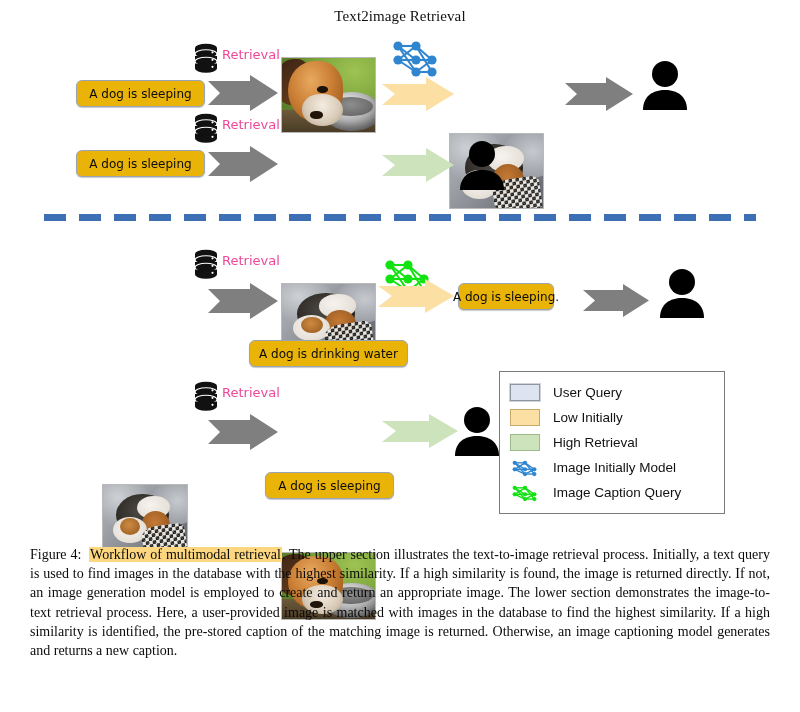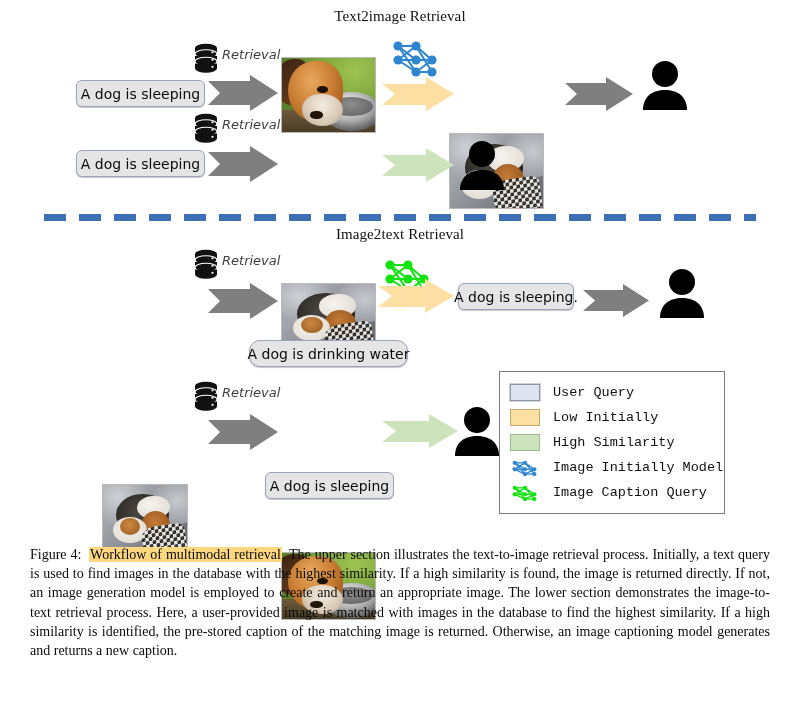--- a/index.html
+++ b/index.html
@@ -26,42 +26,41 @@
     font-family: "Liberation Serif", serif;
     font-size: 15px;
     color: #111;
     text-align: center;
     white-space: nowrap;
     letter-spacing: 0.1px;
   }
 
   
   .qbox {
-    background: #e5e5e5;
+    background: #eab308;
     border: 1px solid #9aa4b8;
     border-radius: 6px;
     box-shadow: 0 1px 1px rgba(0,0,0,0.22);
     font-family: "DejaVu Sans", sans-serif;
-    font-size: 14px;
+    font-size: 12px;
     color: #0b0b0b;
     display: flex;
     align-items: center;
     justify-content: center;
     white-space: nowrap;
     box-sizing: border-box;
     padding: 0 16px;
   }
 
   
   .retrieval-label {
     font-family: "DejaVu Sans", sans-serif;
     font-size: 13px;
-    color: #404040;
+    color: #ec4899;
     white-space: nowrap;
-    font-style: italic;
   }
 
   
   .photo {
     overflow: hidden;
     position: relative;
     box-sizing: border-box;
     border: 1px solid #b9b9b9;
     background: #ddd;
   }
@@ -190,21 +189,21 @@
   }
   .legend-icon {
     width: 30px; height: 20px;
     margin-right: 13px;
     flex: 0 0 auto;
     display: flex;
     align-items: center;
     justify-content: center;
   }
   .legend-label {
-    font-family: Liberation Mono, monospace;
+    font-family: Liberation Sans, sans-serif;
     font-size: 13.5px;
     color: #111;
     white-space: nowrap;
   }
 
   
   .caption {
     font-family: "Liberation Serif", serif;
     font-size: 14px;
     line-height: 1.37;
@@ -369,21 +368,20 @@
       <path d="M2,50 C2,36 12,30 24,30 C36,30 46,36 46,50 Z" fill="#000"></path>
     </svg>
   </div>
 
   <div class="abs" style="left:44px; top:207px; width:712px; height:7px;">
     <svg viewBox="0 0 712 7" width="712" height="7" preserveAspectRatio="none">
       <line x1="0" y1="3.5" x2="712" y2="3.5" stroke="#3d6fb4" stroke-width="7" stroke-dasharray="22 13"></line>
     </svg>
   </div>
 
-  <div class="abs section-title" style="left:0; top:226px; width:800px;">Image2text Retrieval</div>
 
   <div class="abs photo ph-pups" style="left:102px; top:265px; width:86px; height:68px;">
     <div class="bg"></div>
       <div class="pillow"></div>
       <div class="pillow2"></div>
     <div class="dark"></div>
       <div class="white1"></div>
       <div class="tan1"></div>
     <div class="white2"></div>
       <div class="tan2"></div>
@@ -419,21 +417,21 @@
       <div class="dirt"></div>
     <div class="bowl"></div>
       <div class="bowl-in"></div>
     <div class="ear"></div>
       <div class="head"></div>
     <div class="muzzle"></div>
       <div class="eye"></div>
       <div class="nose"></div>
   </div>
 
-  <div class="abs qbox" style="left:249px; top:340px; width:159px; height:27px;border-radius:11px;">A dog is drinking water</div>
+  <div class="abs qbox" style="left:249px; top:340px; width:159px; height:27px;">A dog is drinking water</div>
 
   <div class="abs" style="left:382px; top:255px; width:48px; height:46px;">
     <svg viewBox="0 0 48 46" width="48" height="46">
       <g stroke="#12e212" stroke-width="2.1" fill="none">
         <line x1="8" y1="10" x2="26" y2="10"></line>
           <line x1="8" y1="10" x2="26" y2="24"></line>
         <line x1="8" y1="24" x2="26" y2="10"></line>
           <line x1="8" y1="24" x2="26" y2="24"></line>
         <line x1="8" y1="24" x2="26" y2="36"></line>
           <line x1="8" y1="10" x2="26" y2="36"></line>
@@ -454,21 +452,21 @@
       </g>
     </svg>
   </div>
 
   <div class="abs" style="left:378px; top:278px; width:76px; height:36px;">
     <svg viewBox="0 0 76 36" width="76" height="36">
       <path d="M0,8 L47,8 L47,1 L76,18 L47,35 L47,29 L0,29 L14,18 Z" fill="#fbdfa3"></path>
     </svg>
   </div>
 
-  <div class="abs qbox" style="left:458px; top:283px; width:116px; height:27px;">A dog is sleeping.</div>
+  <div class="abs qbox" style="left:458px; top:283px; width:96px; height:27px;">A dog is sleeping.</div>
 
   <div class="abs" style="left:583px; top:284px; width:66px; height:33px;">
     <svg viewBox="0 0 66 33" width="66" height="33">
       <path d="M0,6 L40,6 L40,0 L66,16.5 L40,33 L40,27 L0,27 L12,16.5 Z" fill="#7f7f7f"></path>
     </svg>
   </div>
 
   <div class="abs" style="left:658px; top:268px; width:48px; height:50px;">
     <svg viewBox="0 0 48 50" width="48" height="50">
       <circle cx="24" cy="14" r="13" fill="#000"></circle>
@@ -522,21 +520,21 @@
       <span class="legend-label">User Query</span>
     </div>
 
     <div class="legend-row">
       <span class="legend-swatch" style="background:#fbdfa3; border:1px solid #c9a96a;"></span>
       <span class="legend-label">Low Initially</span>
     </div>
 
     <div class="legend-row">
       <span class="legend-swatch" style="background:#cde3bc; border:1px solid #9dbb8a;"></span>
-      <span class="legend-label">High Similarity</span>
+      <span class="legend-label">High Retrieval</span>
     </div>
 
     <div class="legend-row">
       <span class="legend-icon">
         <svg viewBox="0 0 30 20" width="28" height="19">
           <g stroke="#2f86cf" stroke-width="1.5" fill="none">
             <line x1="4" y1="5" x2="15" y2="5"></line>
               <line x1="4" y1="5" x2="15" y2="12"></line>
             <line x1="4" y1="12" x2="15" y2="5"></line>
               <line x1="4" y1="12" x2="15" y2="12"></line>

